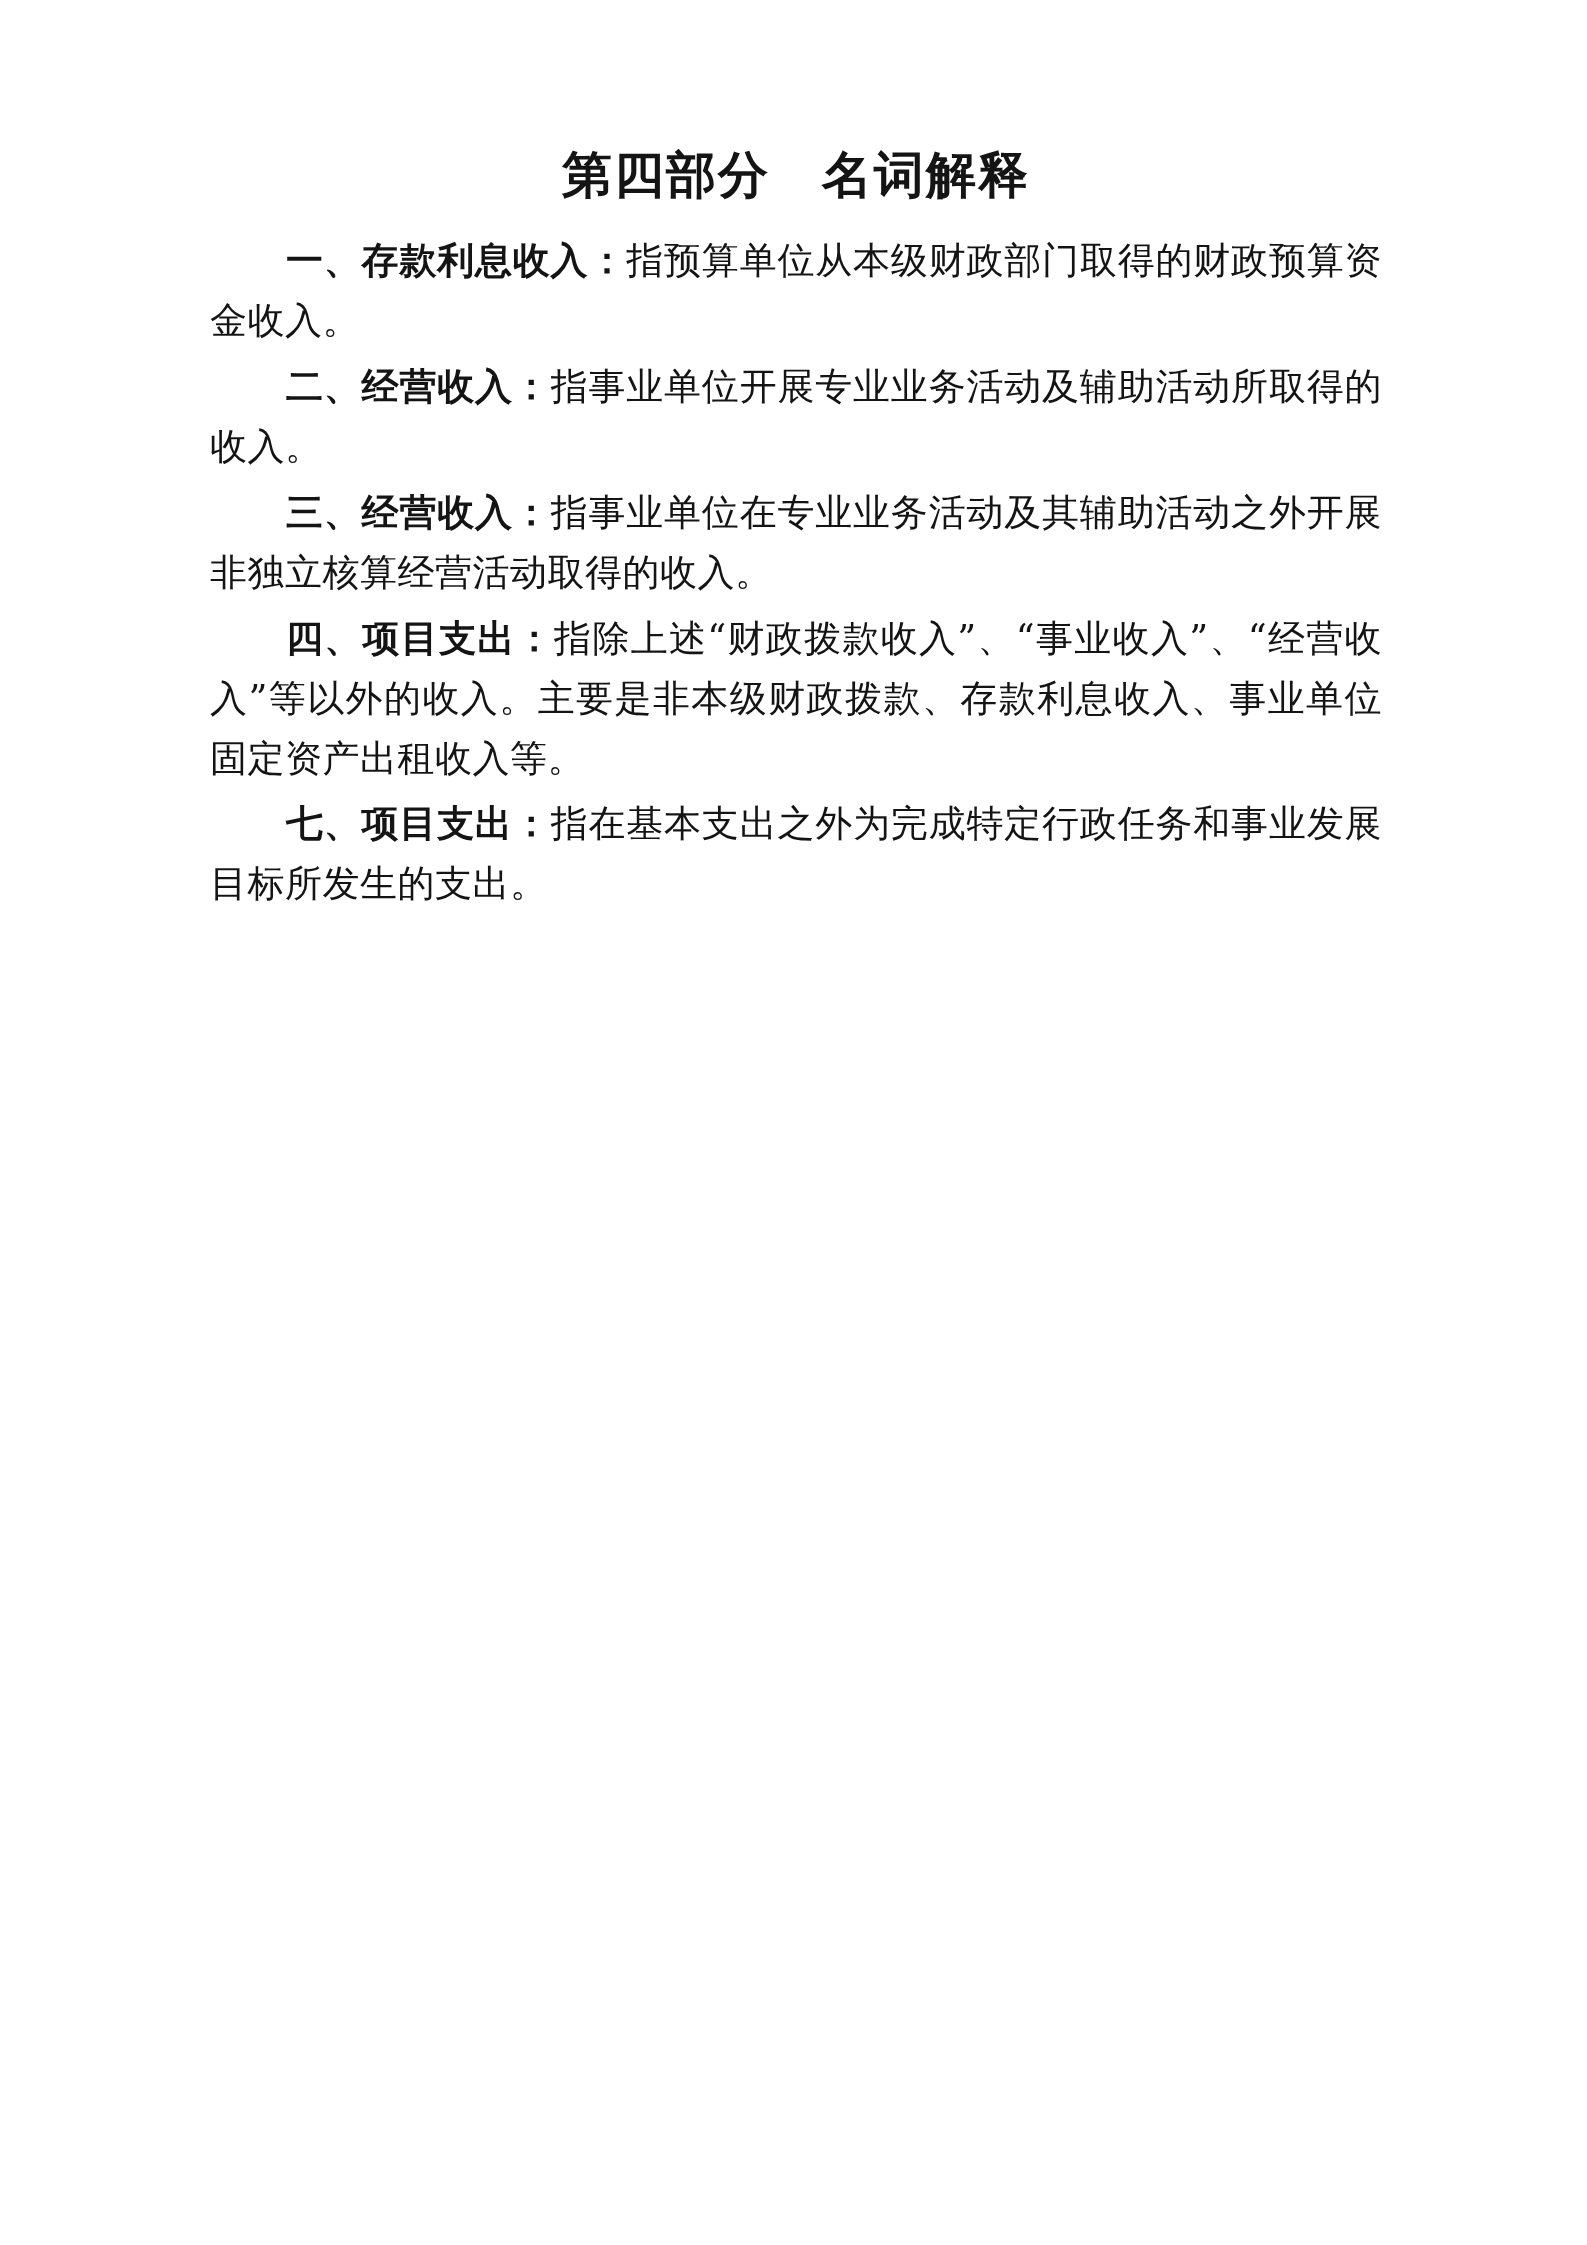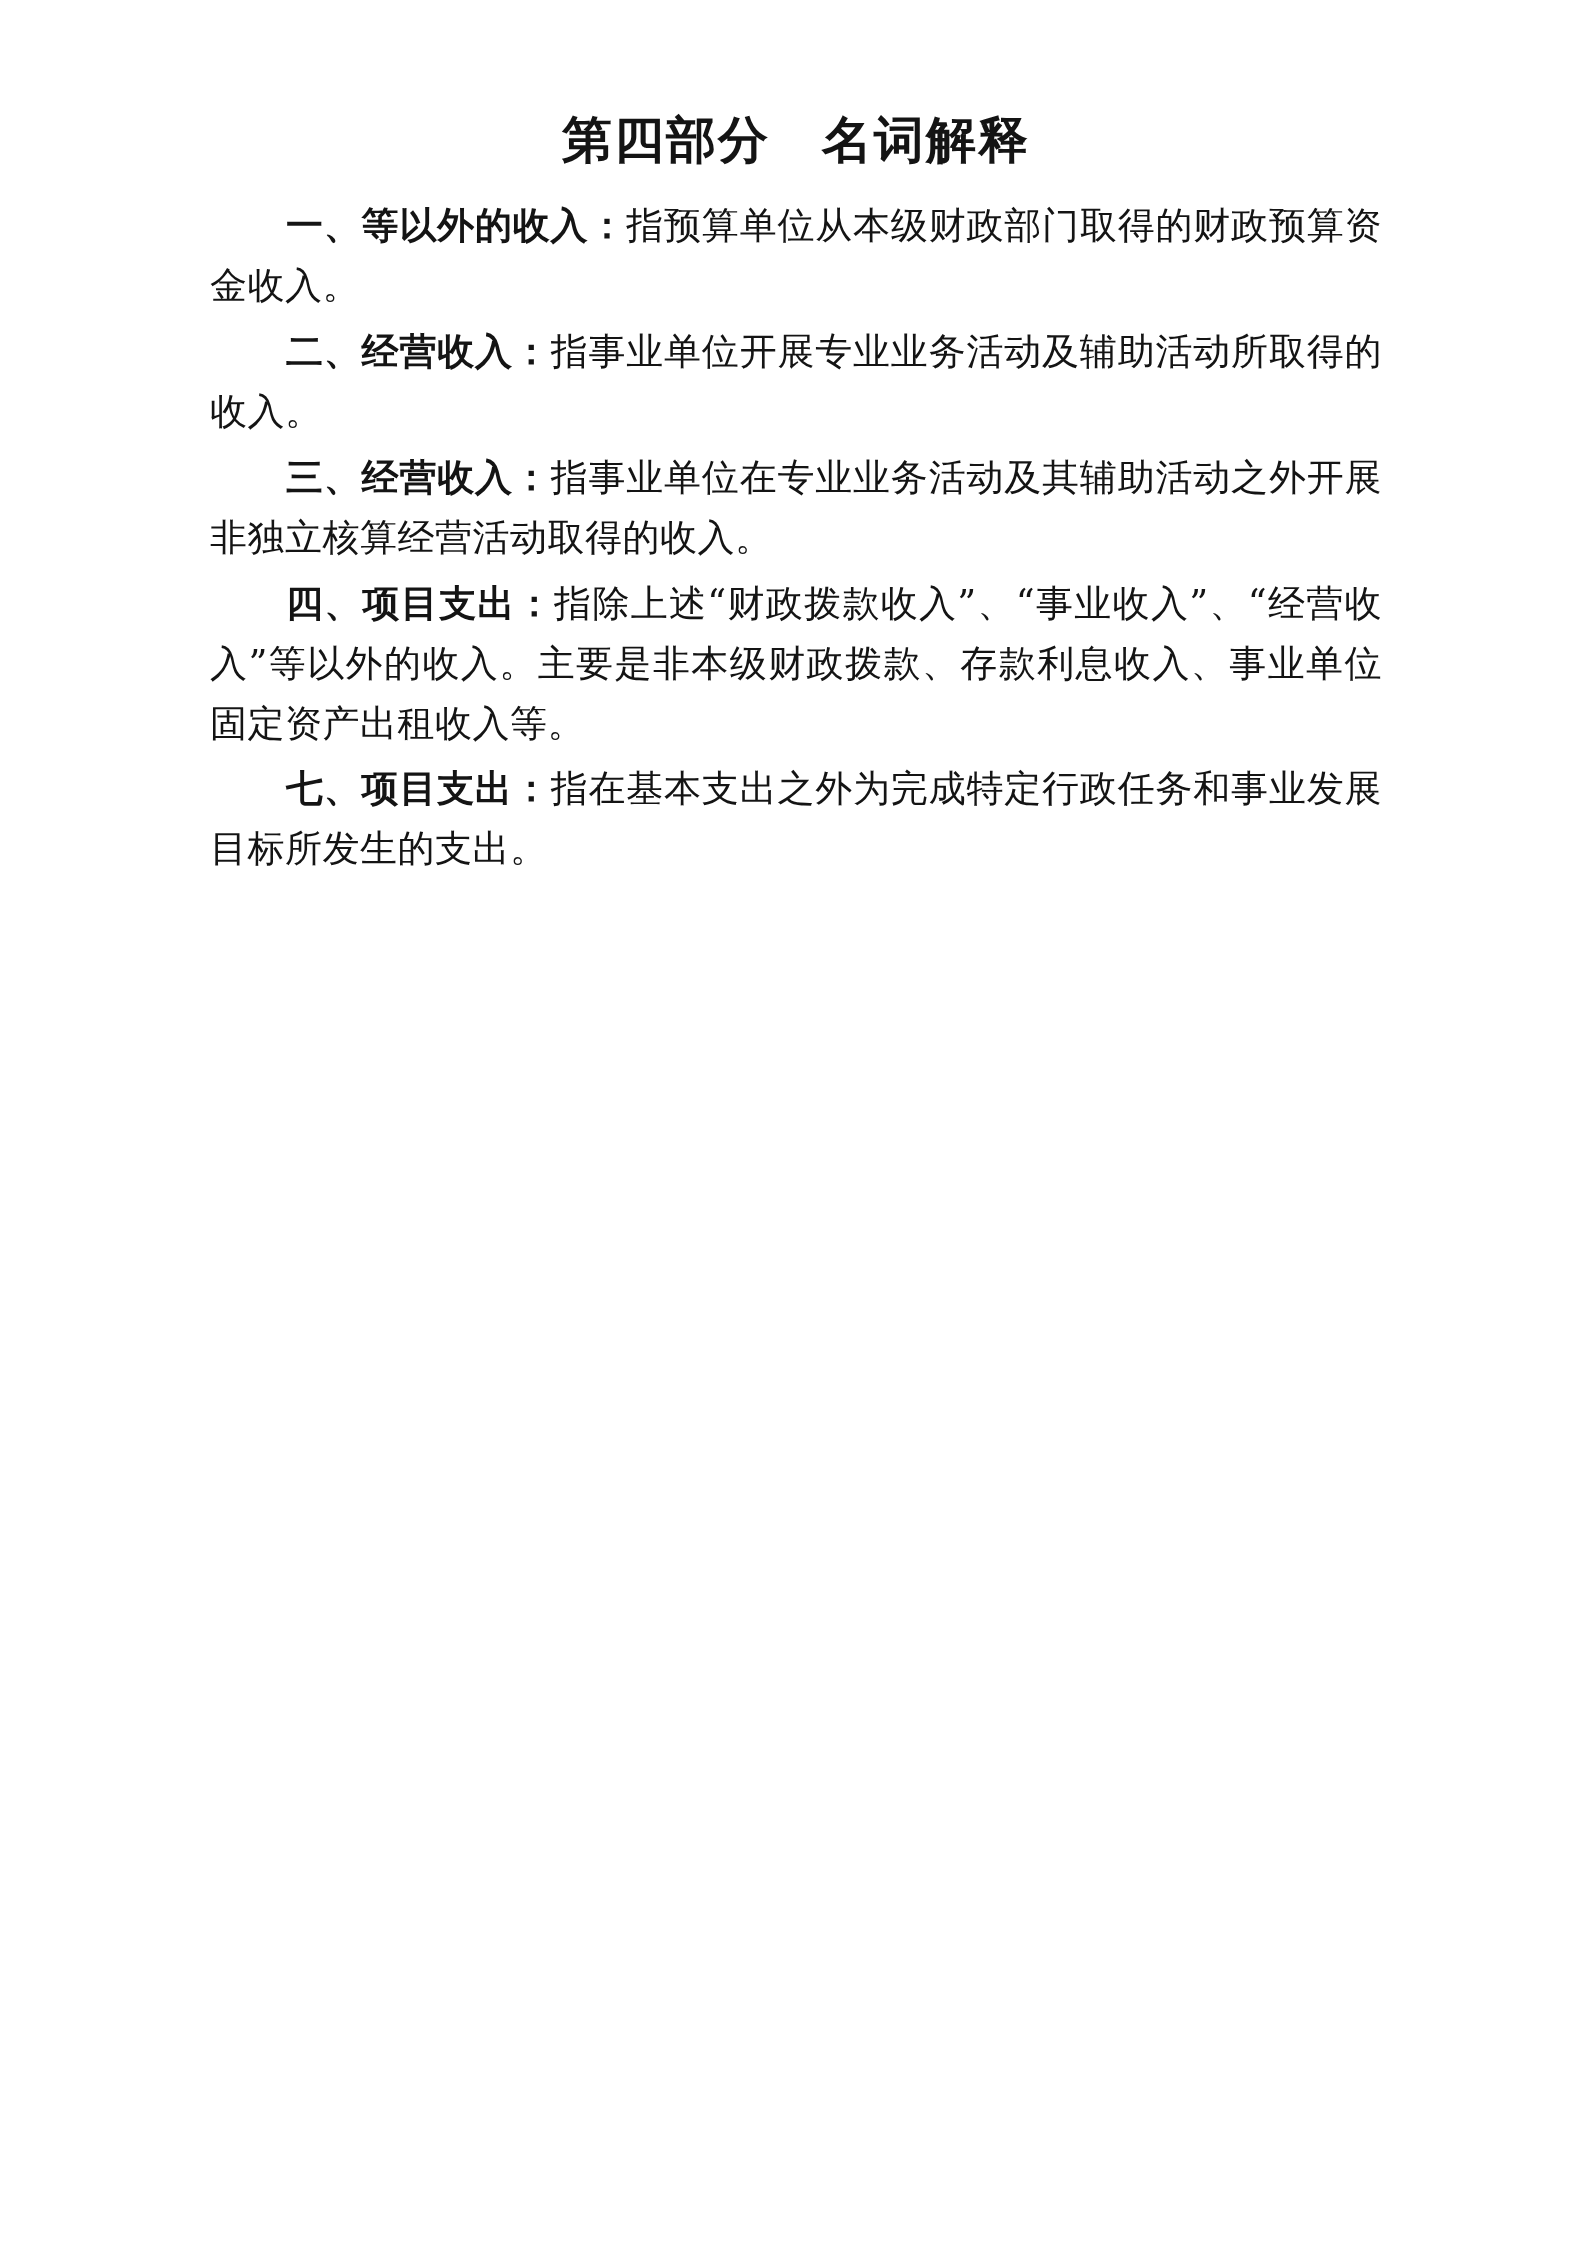--- a/index.html
+++ b/index.html
@@ -12,21 +12,21 @@
     height: 2245px;
     font-family: "DejaVu Serif", "Liberation Serif", serif;
     color: #141414;
     -webkit-font-smoothing: antialiased;
   }
   .page {
     position: relative;
     width: 1587px;
     height: 1633px;
     box-sizing: border-box;
-    padding: 72px 205px 120px 210px;
+    padding: 107px 205px 120px 210px;
   }
   .doc-title {
     text-align: center;
     font-size: 50px;
     font-weight: 700;
     letter-spacing: 2px;
     line-height: 1.2;
     margin: 38px 0 26px 0;
     white-space: pre;
   }
@@ -47,21 +47,21 @@
   }
 </style>
 </head>
 <body>
 
 <div class="page">
 
   <h1 class="doc-title">第四部分　名词解释</h1>
 
   <p class="para">
-    <span class="term">一、等以外的收入：</span><span class="body-text">指预算单位从本级财政部门取得的财政预算资金收入。</span>
+    <span class="term">一、存款利息收入：</span><span class="body-text">指预算单位从本级财政部门取得的财政预算资金收入。</span>
   </p>
 
   <p class="para">
     <span class="term">二、经营收入：</span><span class="body-text">指事业单位开展专业业务活动及辅助活动所取得的收入。</span>
   </p>
 
   <p class="para">
     <span class="term">三、经营收入：</span><span class="body-text">指事业单位在专业业务活动及其辅助活动之外开展非独立核算经营活动取得的收入。</span>
   </p>
 

